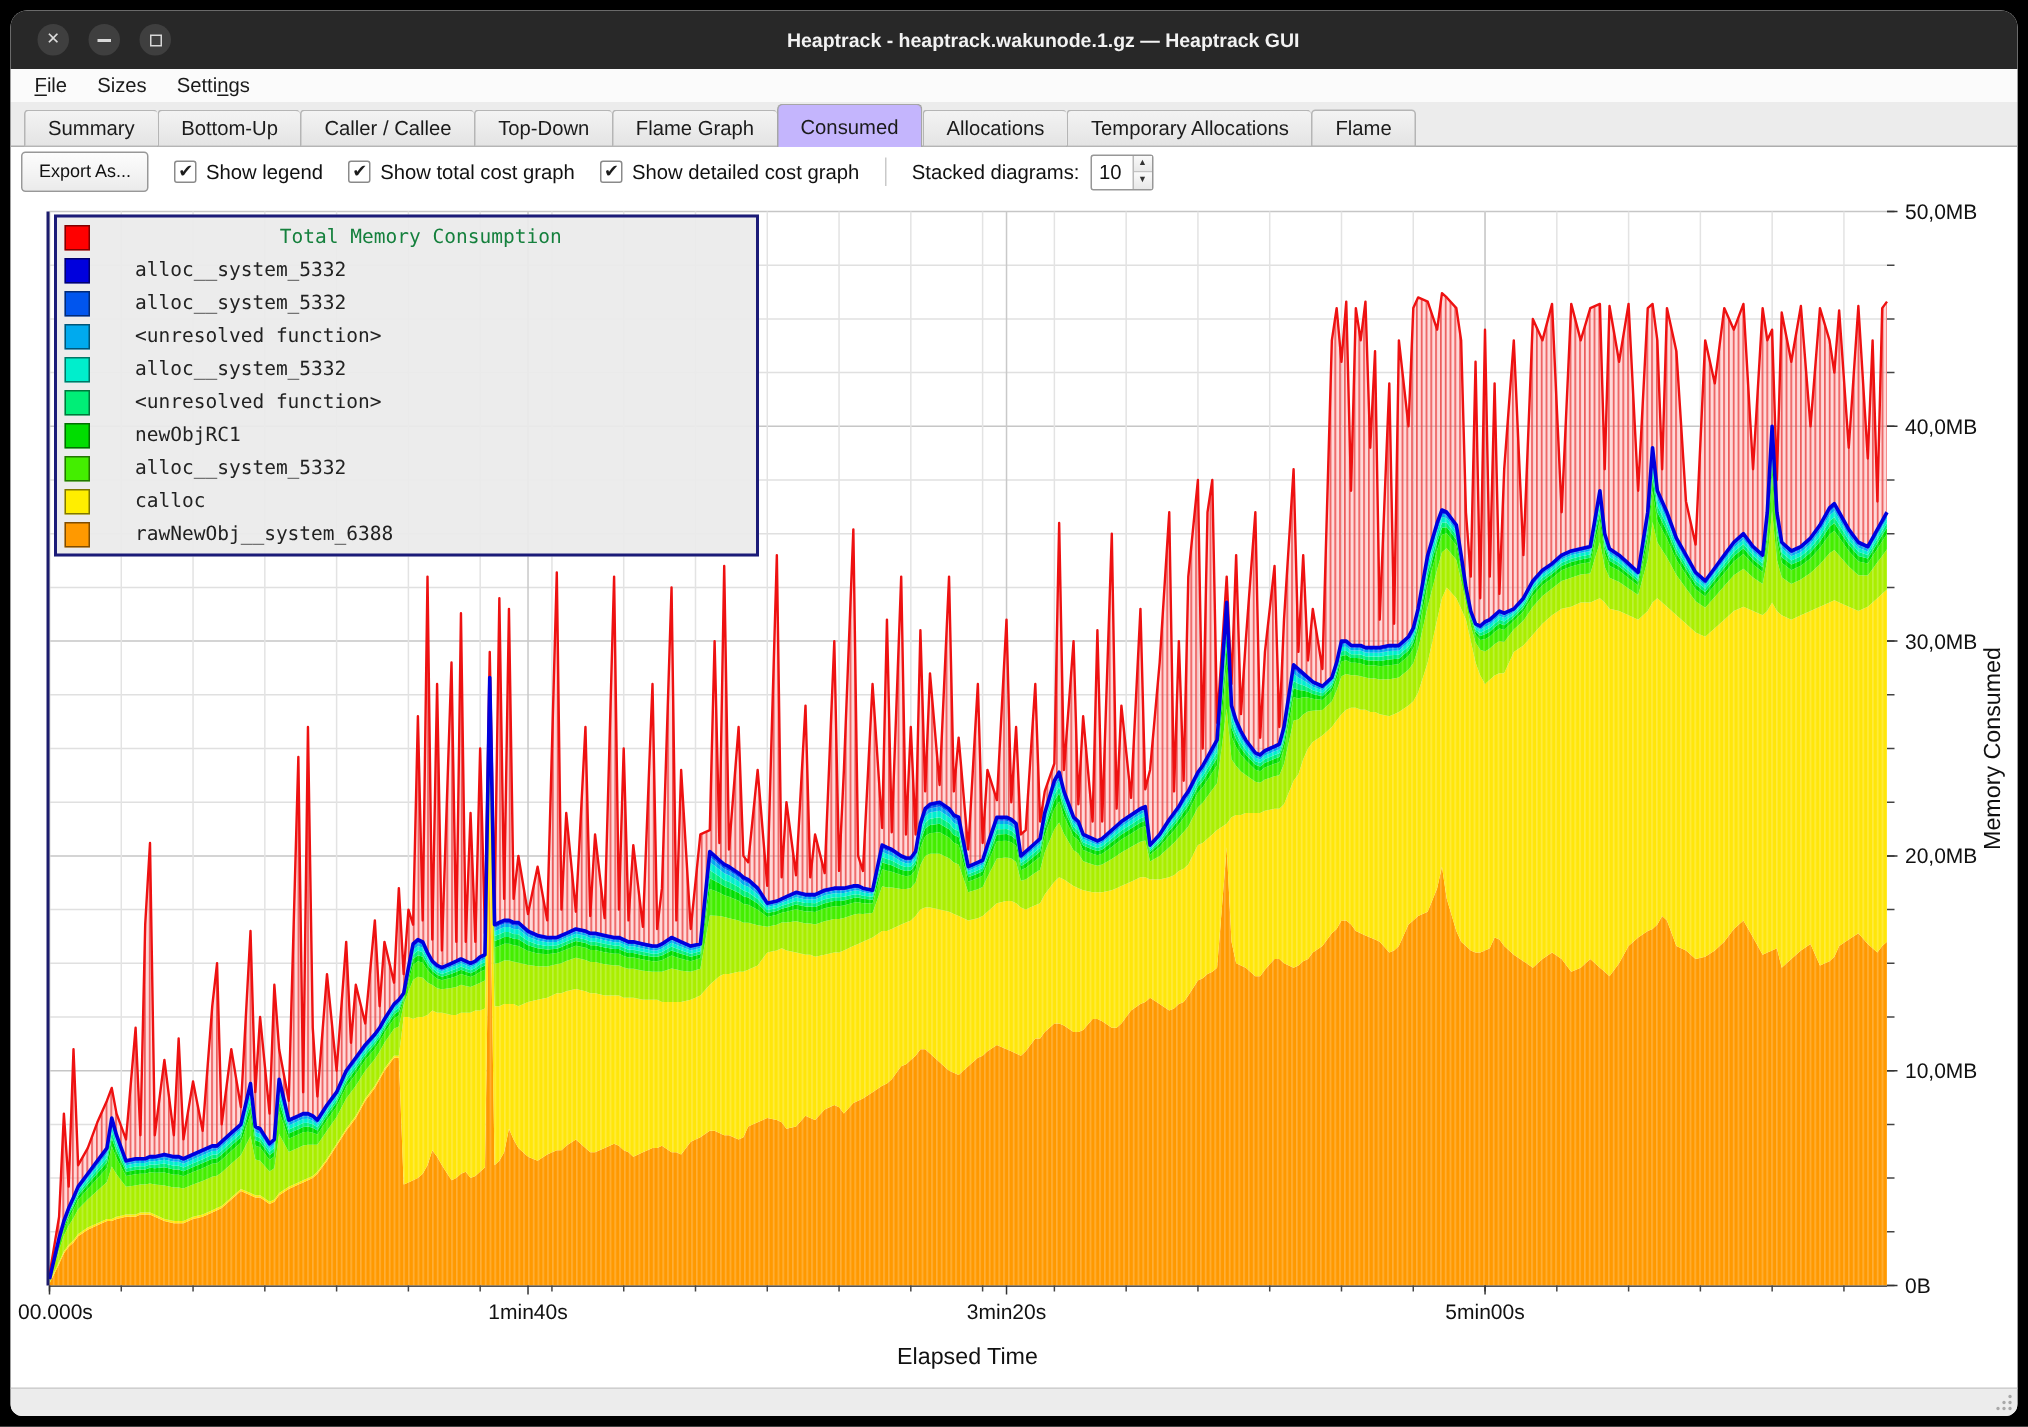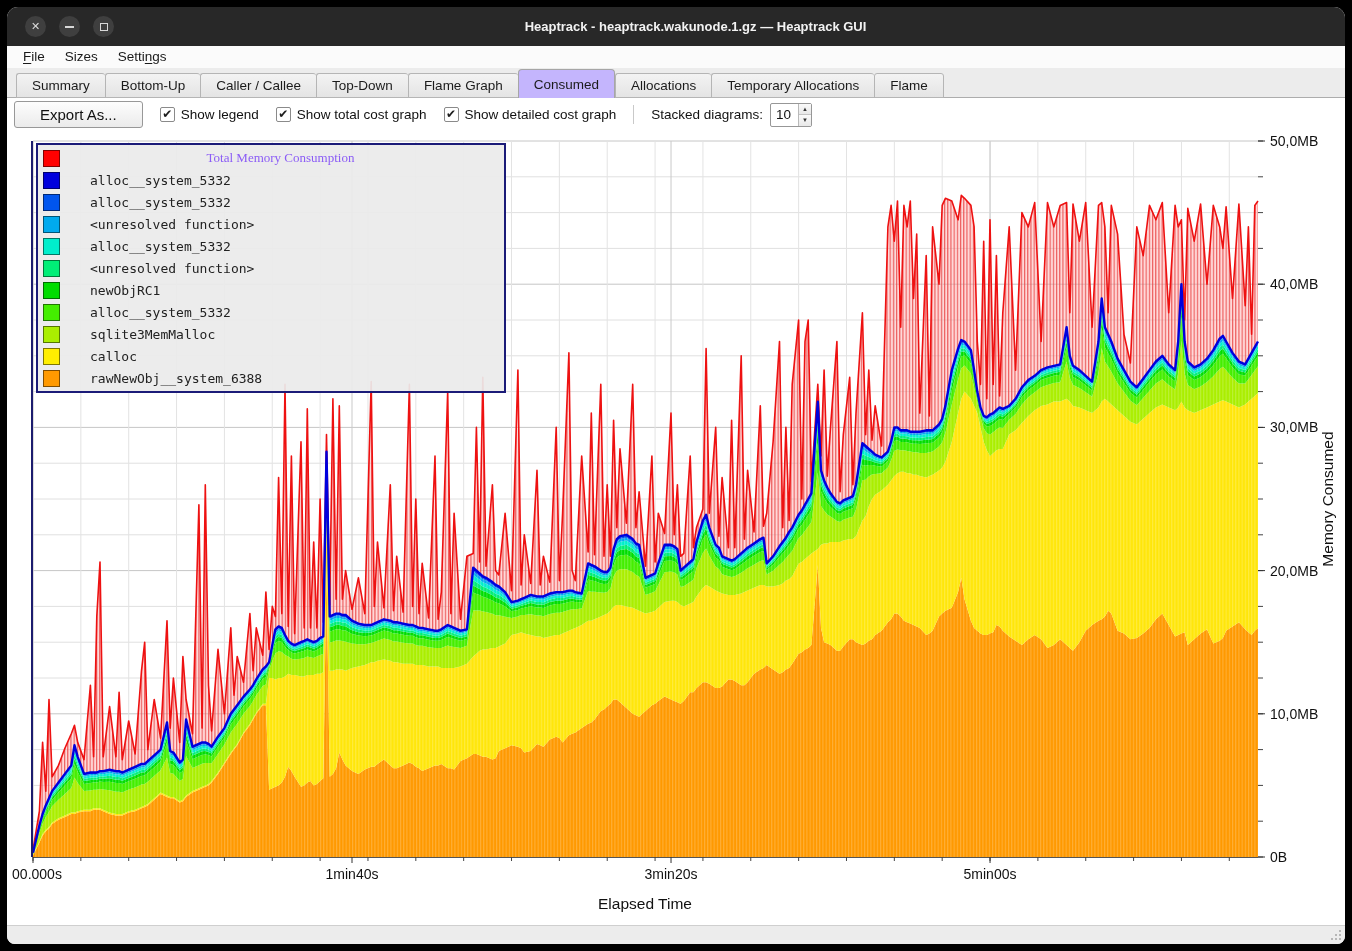--- a/index.html
+++ b/index.html
@@ -31,22 +31,22 @@
   .tab { position:relative; height:25px; line-height:24px; padding:0 15px; font-size:13.5px; color:#1b1b1b;
          background:linear-gradient(#f3f3f3,#e4e4e4); border:1px solid #b5b5b5; border-right:none;
          border-radius:3px 3px 0 0; white-space:nowrap; }
   .tab:last-child { border-right:1px solid #b5b5b5; }
   .tab.active { height:29px; line-height:29px; background:#c4b5fd; border:1px solid #a6a6a6;
                 border-bottom:none; z-index:3; border-radius:4px 4px 0 0; }
 
   
   .toolbar { position:absolute; left:0; top:91px; width:100%; height:33px; background:#ffffff;
              display:flex; align-items:center; gap:17px; padding-left:7px; font-size:13.5px; color:#111; }
-  .btn { height:27px; padding:0 25px; background:linear-gradient(#fdfdfd,#ebebeb);
-         border:1px solid #989898; border-radius:3px; font-size:15px; color:#111; line-height:25px; }
+  .btn { height:27px; padding:0 11px; background:linear-gradient(#fdfdfd,#ebebeb);
+         border:1px solid #989898; border-radius:3px; font-size:12px; color:#111; line-height:25px; }
   .cb { display:flex; align-items:center; gap:6px; }
   .cb .box { width:15px; height:15px; background:#fff; border:1px solid #8a8a8a; border-radius:2px;
              font-size:12px; line-height:13px; text-align:center; color:#1c1c1c; }
   .vsep { width:1px; height:19px; background:#c9c9c9; }
   .spin-wrap { display:flex; align-items:center; gap:7px; }
   .spinbox { display:flex; width:42px; height:24px; border:1px solid #979797; border-radius:2px; background:#fff; }
   .spinbox .val { flex:1; line-height:22px; padding-left:5px; font-size:13.5px; }
   .spinbox .arrows { width:13px; display:flex; flex-direction:column; border-left:1px solid #b9b9b9; }
   .spinbox .arrows div { flex:1; font-size:6px; line-height:10px; text-align:center; color:#333;
                          background:linear-gradient(#fafafa,#e8e8e8); }
@@ -56,21 +56,21 @@
   #chart-host { position:absolute; left:0; top:124px; right:0; bottom:19px; background:#fff; }
   #chart-svg { position:absolute; left:-7px; top:-131px; width:1352px; height:951px; }
 
   
   .legend { position:absolute; left:29px; top:136px; width:470px;
             background:rgba(235,235,235,0.93); border:2px solid #1b1b78; z-index:5;
             font-family:"DejaVu Sans Mono", monospace; font-size:13px; color:#222; padding:2px 3px; }
   .legend .row { display:flex; align-items:center; height:22px; }
   .legend .sw { width:17px; height:17px; border:1px solid rgba(0,0,0,0.5); flex:none; margin-left:2px; }
   .legend .lb { margin-left:30px; white-space:pre; }
-  .legend .row.title .lb { flex:1; text-align:center; margin-left:0; color:#8b5cf6;font-family:Liberation Serif, serif; }
+  .legend .row.title .lb { flex:1; text-align:center; margin-left:0; color:#15803d; }
 
   
   .statusbar { position:absolute; left:0; bottom:0; width:100%; height:19px; background:#ececec;
                border-top:1px solid #cfcfcf; z-index:6; }
   .grip { position:absolute; right:2px; bottom:2px; width:14px; height:14px; }
 </style>
 </head>
 <body>
 
 <div id="window">
@@ -320,24 +320,20 @@
       </div>
       <div class="row">
         <span class="sw" style="background: rgb(0, 221, 0);"></span>
         <span class="lb">newObjRC1</span>
       </div>
       <div class="row">
         <span class="sw" style="background: rgb(68, 238, 0);"></span>
         <span class="lb">alloc__system_5332</span>
       </div>
       <div class="row">
-        <span class="sw" style="background: rgb(170, 238, 0);"></span>
-        <span class="lb">sqlite3MemMalloc</span>
-      </div>
-      <div class="row">
         <span class="sw" style="background: rgb(255, 238, 0);"></span>
         <span class="lb">calloc</span>
       </div>
       <div class="row">
         <span class="sw" style="background: rgb(255, 153, 0);"></span>
         <span class="lb">rawNewObj__system_6388</span>
       </div>
     </div>
 
   <div class="statusbar">

